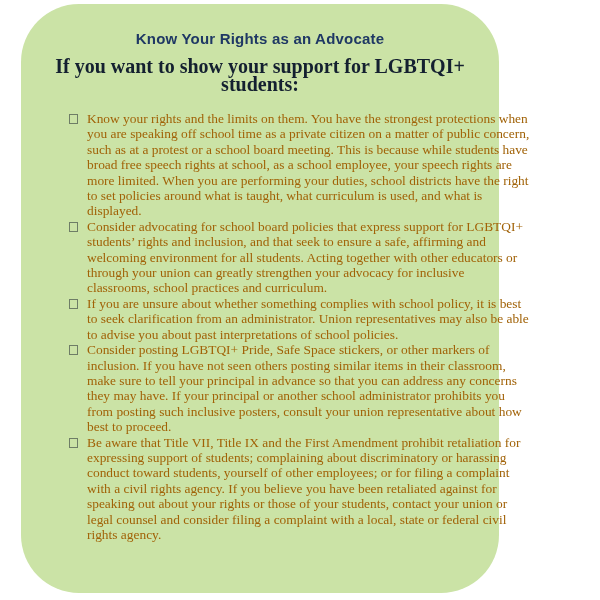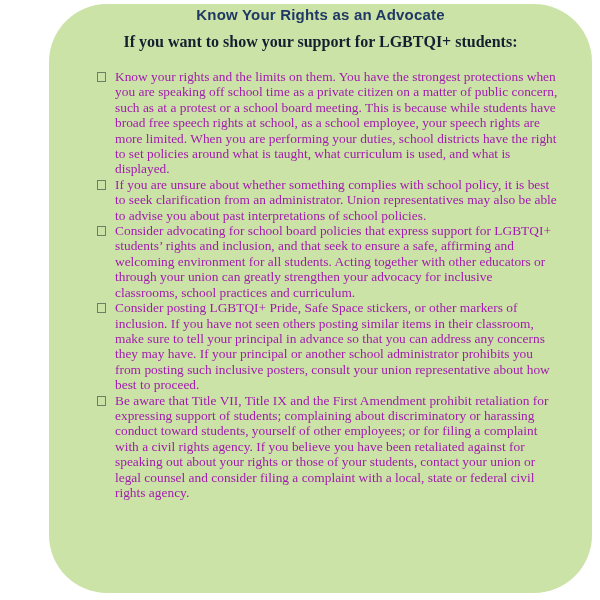--- a/index.html
+++ b/index.html
@@ -12,62 +12,62 @@
     overflow: hidden;
   }
   .page {
     position: relative;
     width: 600px;
     height: 600px;
     background: #ffffff;
   }
   .card {
     position: absolute;
-    left: 49px;
+    left: 21px;
     top: 4px;
-    width: 543px;
+    width: 478px;
     height: 589px;
     background: #cbe3a6;
     border-radius: 58px;
     box-sizing: border-box;
-    padding-top: 2px;
+    padding-top: 26px;
   }
   .title {
     margin: 0;
     text-align: center;
     font-family: "Liberation Sans", sans-serif;
     font-weight: bold;
     font-size: 15px;
     line-height: 18px;
     color: #1f3864;
     letter-spacing: 0.2px;
   }
   .subtitle {
     margin: 9px 0 16px 0;
     text-align: center;
     font-family: "Liberation Serif", serif;
     font-weight: bold;
-    font-size: 16px;
+    font-size: 20px;
     line-height: 18px;
     color: #142030;
   }
   .checklist {
     list-style: none;
     margin: 18px 0 0 47px;
     padding: 0;
     width: 462px;
   }
   .checklist li {
     position: relative;
     margin: 0;
     padding-left: 19px;
     font-family: "Liberation Serif", serif;
     font-size: 13.4px;
     line-height: 15.4px;
-    color: #a21caf;
+    color: #a16207;
   }
   .checkbox {
     position: absolute;
     left: 1px;
     top: 3px;
     width: 7px;
     height: 8px;
     border: 1px solid #6e7d66;
     background: transparent;
     display: inline-block;
@@ -80,25 +80,25 @@
   <div class="card">
     <h1 class="title">Know Your Rights as an Advocate</h1>
     <h2 class="subtitle">If you want to show your support for LGBTQI+ students:</h2>
     <ul class="checklist">
       <li>
         <span class="checkbox"></span>
         <span>Know your rights and the limits on them. You have the strongest protections when you are speaking off school time as a private citizen on a matter of public concern, such as at a protest or a school board meeting. This is because while students have broad free speech rights at school, as a school employee, your speech rights are more limited. When you are performing your duties, school districts have the right to set policies around what is taught, what curriculum is used, and what is displayed.</span>
       </li>
       <li>
         <span class="checkbox"></span>
-        <span>If you are unsure about whether something complies with school policy, it is best to seek clarification from an administrator. Union representatives may also be able to advise you about past interpretations of school policies.</span>
+        <span>Consider advocating for school board policies that express support for LGBTQI+ students’ rights and inclusion, and that seek to ensure a safe, affirming and welcoming environment for all students. Acting together with other educators or through your union can greatly strengthen your advocacy for inclusive classrooms, school practices and curriculum.</span>
       </li>
       <li>
         <span class="checkbox"></span>
-        <span>Consider advocating for school board policies that express support for LGBTQI+ students’ rights and inclusion, and that seek to ensure a safe, affirming and welcoming environment for all students. Acting together with other educators or through your union can greatly strengthen your advocacy for inclusive classrooms, school practices and curriculum.</span>
+        <span>If you are unsure about whether something complies with school policy, it is best to seek clarification from an administrator. Union representatives may also be able to advise you about past interpretations of school policies.</span>
       </li>
       <li>
         <span class="checkbox"></span>
         <span>Consider posting LGBTQI+ Pride, Safe Space stickers, or other markers of inclusion. If you have not seen others posting similar items in their classroom, make sure to tell your principal in advance so that you can address any concerns they may have. If your principal or another school administrator prohibits you from posting such inclusive posters, consult your union representative about how best to proceed.</span>
       </li>
       <li>
         <span class="checkbox"></span>
         <span>Be aware that Title VII, Title IX and the First Amendment prohibit retaliation for expressing support of students; complaining about discriminatory or harassing conduct toward students, yourself of other employees; or for filing a complaint with a civil rights agency. If you believe you have been retaliated against for speaking out about your rights or those of your students, contact your union or legal counsel and consider filing a complaint with a local, state or federal civil rights agency.</span>
       </li>
     </ul>

